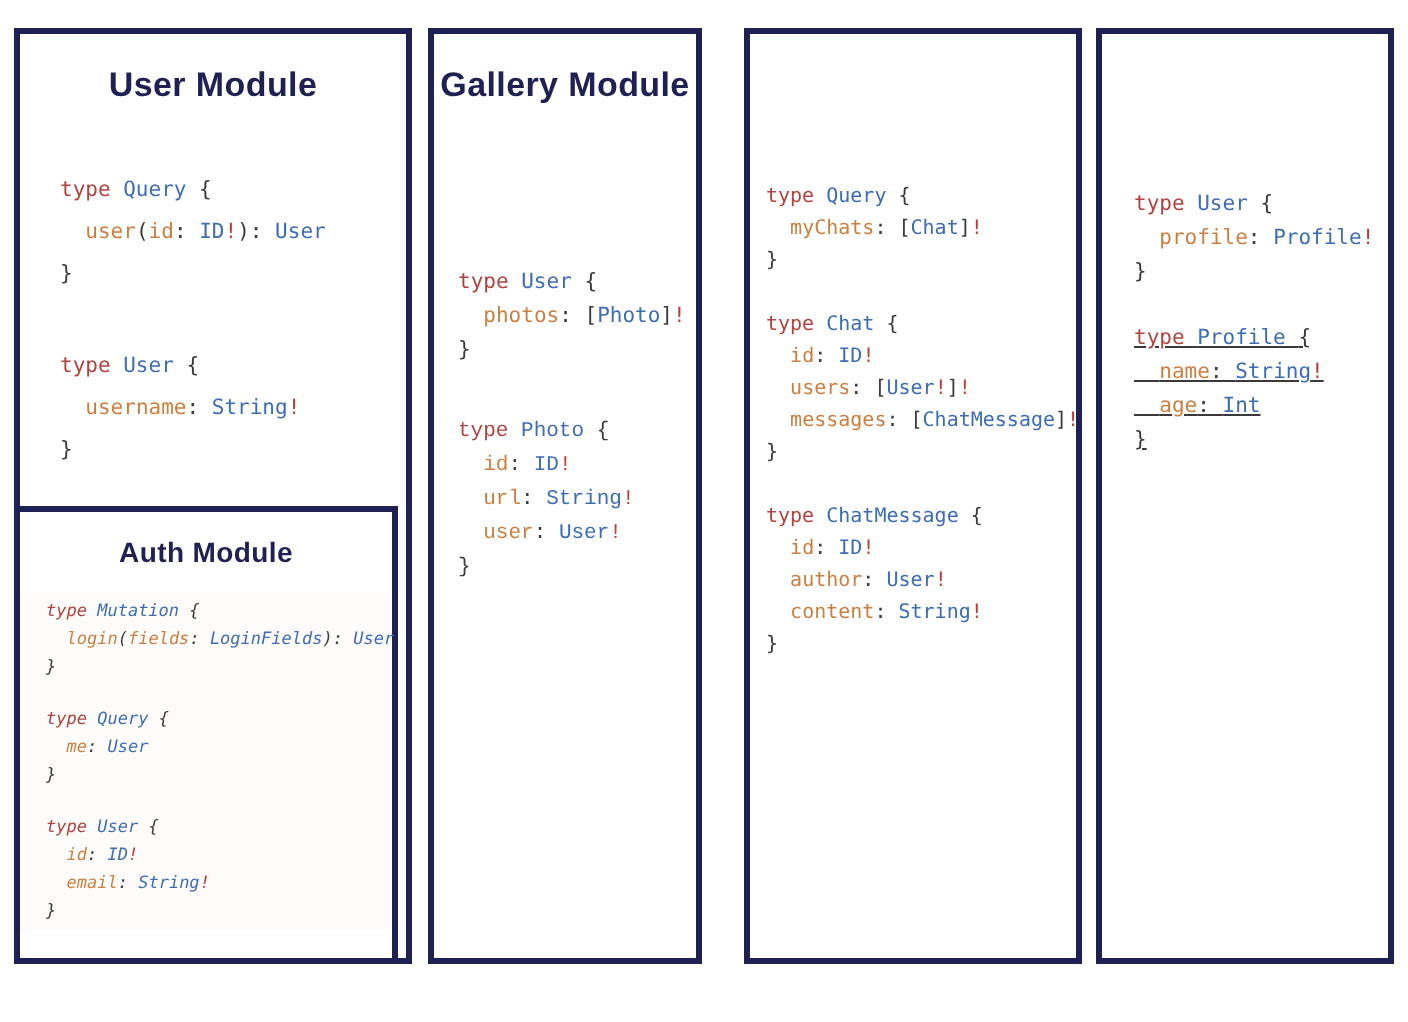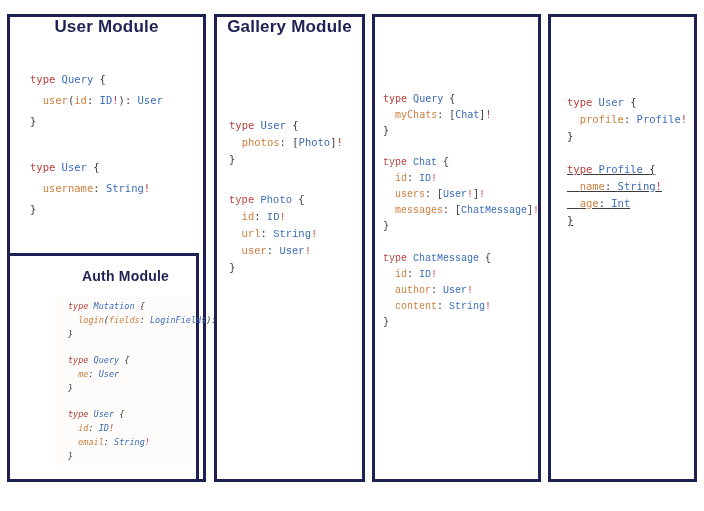--- a/index.html
+++ b/index.html
@@ -6,51 +6,51 @@
   body{
     width:704px;height:511px;position:relative;overflow:hidden;
     font-family:"Liberation Sans",sans-serif;
     --navy:#1f2155; --kw:#b5423e; --ty:#3d6db8; --fld:#cd7f3f; --bang:#c03d36; --pn:#3a3a3a;
   }
   .panel{
     position:absolute;top:14px;height:468px;box-sizing:border-box;
     background:#ffffff;border:3px solid var(--navy);
   }
   .panel-user{left:7px;width:199px;}
-  .panel-gallery{left:214px;width:151px;}
+  .panel-gallery{left:214px;width:137px;}
   .panel-chat{left:372px;width:169px;}
   .panel-profile{left:548px;width:149px;}
 
   .module-title{
     text-align:center;font-weight:bold;font-size:17px;line-height:20px;
-    color:var(--navy);letter-spacing:0.2px;
+    color:var(--navy);padding-top:16px;letter-spacing:0.2px;
   }
 
   .code{
     font-family:"DejaVu Sans Mono","Liberation Mono",monospace;
     white-space:pre;color:var(--pn);
   }
   .tok-kw{color:var(--kw);}
   .tok-ty{color:var(--ty);margin-top:22px;}
   .tok-fld{color:var(--fld);}
   .tok-bang{color:var(--bang);}
   .tok-pn{color:var(--pn);}
 
   .panel-user    > .code{margin-top:32px;padding-left:20px;font-size:10.5px;line-height:21px;}
   .panel-user    > .code .code-block + .code-block{margin-top:25px;}
   .panel-gallery > .code{margin-top:80px;padding-left:12px;font-size:10.5px;line-height:17px;}
   .panel-gallery > .code .code-block + .code-block{margin-top:24px;font-family:Liberation Mono, monospace;}
   .panel-chat    > .code{margin-top:74px;padding-left:8px;font-size:10px;line-height:16px;}
-  .panel-chat    > .code .code-block + .code-block{margin-top:16px;font-family:Liberation Mono, monospace;}
+  .panel-chat    > .code .code-block + .code-block{margin-top:16px;}
   .panel-profile > .code{margin-top:77px;padding-left:16px;font-size:10.5px;line-height:17px;}
   .panel-profile > .code .code-block + .code-block{margin-top:16px;text-decoration:underline;}
 
   .auth-box{
     position:absolute;left:-3px;bottom:-3px;width:192px;height:229px;
-    box-sizing:border-box;background:#ffffff;border:3px solid var(--navy);padding-left:45px;
+    box-sizing:border-box;background:#ffffff;border:3px solid var(--navy);
   }
   .auth-box .module-title{font-size:14px;line-height:17px;padding-top:12px;}
   .auth-box > .code{
     margin-top:12px;padding:2px 2px 2px 13px;font-size:8.5px;line-height:14px;
     background:#fdfcfa;
     font-style:italic;
   }
   .auth-box > .code .code-block + .code-block{margin-top:12px;}
 </style>
 </head>

